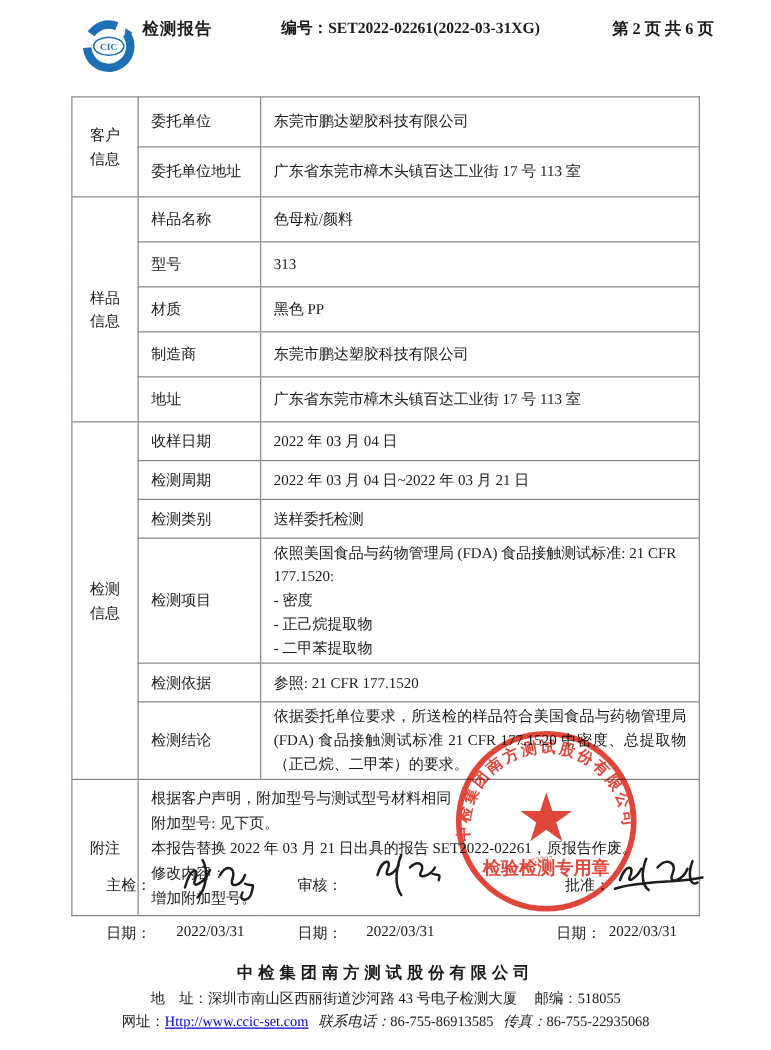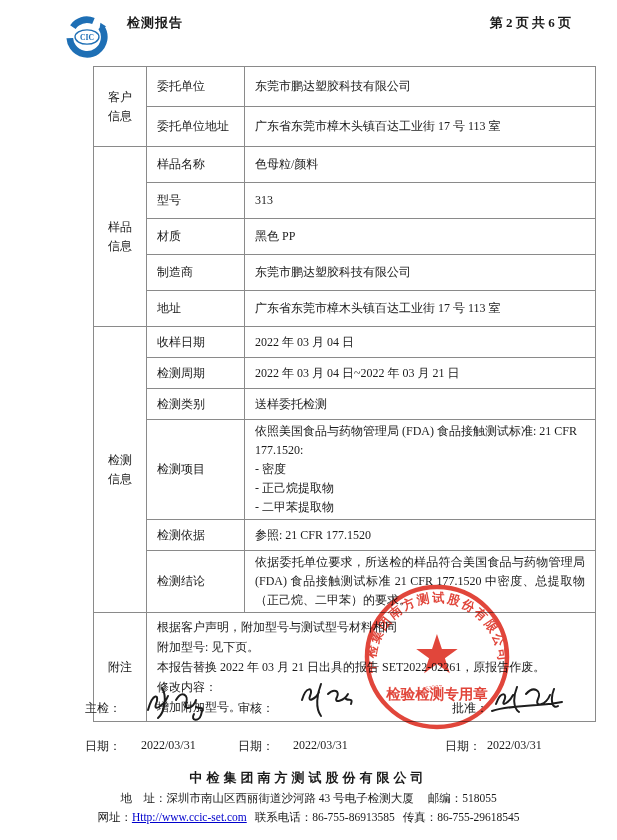--- a/index.html
+++ b/index.html
@@ -6,27 +6,27 @@
   body {
     width:617px; height:840px; background:#ffffff; position:relative;
     font-family:"Liberation Serif","DejaVu Serif",serif;
     color:#1a1a1a; overflow:hidden;
   }
 
   
   .header { position:absolute; top:14px; left:64px; right:46px; height:50px;
             display:flex; }
   .logo-svg { width:46px; height:46px; flex:0 0 auto; }
-  .doc-title { margin-left:17px; font-weight:bold; font-size:13px; letter-spacing:1px; }
+  .doc-title { margin-left:4px; font-weight:bold; font-size:13px; letter-spacing:1px; }
   .report-no { margin-left:55px; font-weight:bold; font-size:12.5px; white-space:nowrap; }
   .page-info { margin-left:auto; font-weight:bold; font-size:13px; white-space:nowrap; }
 
   
-  table.report-table { position:absolute; top:66px; left:57px; width:503px;
-    border-collapse:collapse; table-layout:fixed; font-size:12px;margin-left:36px; }
+  table.report-table { position:absolute; top:77px; left:57px; width:503px;
+    border-collapse:collapse; table-layout:fixed; font-size:12px; }
   .report-table col.c1 { width:53px; }
   .report-table col.c2 { width:98px; }
   .report-table td { border:1px solid #8a8a8a; padding:2px 10px; vertical-align:middle;
     line-height:19px; }
   .report-table td.group { text-align:center; white-space:pre-line; padding:2px 4px; }
   .report-table td.value { white-space:pre-line; }
   .report-table td.justify { text-align:justify; }
   tr.h35 > td { height:35px; }
   tr.h31 > td { height:31px; }
   tr.h26 > td { height:26px; }
@@ -43,34 +43,35 @@
   .stamp { position:absolute; left:362px; top:582px; width:150px; height:150px;
     mix-blend-mode:multiply; opacity:.93; pointer-events:none; }
   .stamp text { font-family:"Liberation Serif","DejaVu Serif",serif; }
   .arc-text { letter-spacing:2px; }
 
   
   .footer { position:absolute; top:769px; left:0; width:617px; text-align:center; }
   .footer .company { font-weight:bold; font-size:13px; letter-spacing:4px; }
   .footer .line { font-size:11.5px; margin-top:4px; white-space:nowrap; }
   .footer .postcode-label { margin-left:14px; }
-  .footer .after-gap { margin-left:8px; }
+  .footer .after-gap { margin-left:8px;font-style:italic; }
   .footer a.link { color:#0000cc; text-decoration:underline; cursor:pointer; }
 </style>
 </head>
 <body>
 
 <div class="header">
   <svg class="logo-svg" viewBox="0 0 48 48">
     <circle cx="24" cy="24" r="18" fill="none" stroke="#1e6fb5" stroke-width="7" stroke-dasharray="66 12 24 12" transform="rotate(-35 24 24)"></circle>
     <path d="M 38 9 L 44 13 L 37 16 Z" fill="#1e6fb5"></path>
     <ellipse cx="24" cy="24" rx="12.5" ry="7.5" fill="#ffffff" stroke="#1e6fb5" stroke-width="1.4"></ellipse>
     <text x="24" y="27" text-anchor="middle" font-size="8" font-weight="bold" fill="#1e6fb5">CIC</text>
   </svg>
   <div class="doc-title">检测报告</div>
+  <div class="report-no"><span>编号：</span><span>SET2022-02261(2022-03-31XG)</span></div>
   <div class="page-info">第 2 页 共 6 页</div>
 </div>
 
 <table class="report-table">
   <colgroup>
       <col class="c1">
       <col class="c2">
       <col class="c3">
     </colgroup>
   <tbody>
@@ -186,14 +187,14 @@
   <text x="75" y="91" text-anchor="middle" font-size="54" fill="#df382c" font-family="DejaVu Sans, sans-serif">★</text>
   <text x="75" y="117" text-anchor="middle" font-size="14.5" font-weight="bold" fill="#df382c">检验检测专用章</text>
   <text font-size="6.5" fill="#df382c">
     <textPath href="#arcBottom" startOffset="28">253207</textPath>
   </text>
 </svg>
 
 <div class="footer">
   <div class="company">中检集团南方测试股份有限公司</div>
   <div class="line"><span>地　址：</span><span>深圳市南山区西丽街道沙河路 43 号电子检测大厦</span><span class="postcode-label">邮编：</span><span>518055</span></div>
-  <div class="line"><span>网址：</span><a class="link">Http://www.ccic-set.com</a><span class="after-gap">联系电话：</span><span>86-755-86913585</span><span class="after-gap">传真：</span><span>86-755-29618545</span></div>
+  <div class="line"><span>网址：</span><a class="link">Http://www.ccic-set.com</a><span class="after-gap">联系电话：</span><span>86-755-86913585</span><span class="after-gap">传真：</span><span>86-755-22935068</span></div>
 </div>
 
 </body></html>

